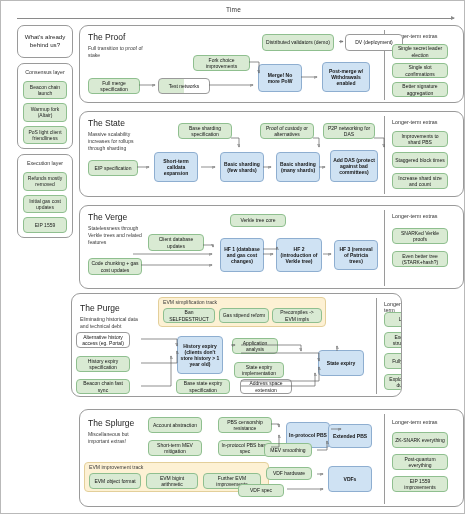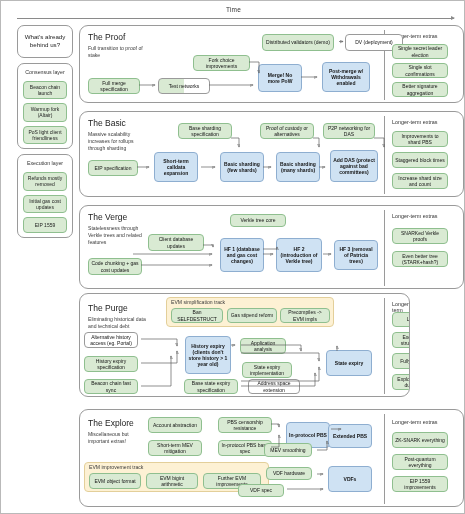--- a/index.html
+++ b/index.html
@@ -123,21 +123,21 @@
     <div class="node n-half" style="left:78px;top:52px;width:52px;height:16px;">Test networks</div>
     <div class="node n-blue" style="left:178px;top:38px;width:44px;height:28px;">Merge! No more PoW</div>
     <div class="node n-blue" style="left:242px;top:36px;width:48px;height:30px;">Post-merge w/ Withdrawals enabled</div>
 
     <div class="node n-extra" style="left:312px;top:18px;width:56px;height:15px;">Single secret leader election</div>
     <div class="node n-extra" style="left:312px;top:37px;width:56px;height:15px;">Single slot confirmations</div>
     <div class="node n-extra" style="left:312px;top:56px;width:56px;height:15px;">Better signature aggregation</div>
   </div>
 
   <div class="section" style="left:78px;top:110px;width:385px;height:86px;">
-    <div class="sec-title" style="left:8px;top:6px;">The Basic</div>
+    <div class="sec-title" style="left:8px;top:6px;">The State</div>
     <div class="sec-desc" style="left:8px;top:19px;">Massive scalability increases for rollups through sharding</div>
     <div class="divider" style="left:304px;top:4px;height:78px;"></div>
     <div class="extras-title" style="left:312px;top:7px;">Longer-term extras</div>
 
     <div class="node n-green" style="left:98px;top:11px;width:54px;height:16px;">Base sharding specification</div>
     <div class="node n-green" style="left:180px;top:11px;width:54px;height:16px;">Proof of custody or alternatives</div>
     <div class="node n-green" style="left:243px;top:11px;width:52px;height:16px;">P2P networking for DAS</div>
 
     <div class="node n-green" style="left:8px;top:48px;width:50px;height:16px;">EIP specification</div>
     <div class="node n-blue" style="left:74px;top:40px;width:44px;height:30px;">Short-term calldata expansion</div>
@@ -161,21 +161,21 @@
     <div class="node n-green" style="left:8px;top:52px;width:54px;height:17px;">Code chunking + gas cost updates</div>
 
     <div class="node n-blue" style="left:140px;top:32px;width:44px;height:34px;">HF 1 (database and gas cost changes)</div>
     <div class="node n-blue" style="left:196px;top:32px;width:46px;height:34px;">HF 2 (introduction of Verkle tree)</div>
     <div class="node n-blue" style="left:254px;top:34px;width:44px;height:30px;">HF 3 (removal of Patricia trees)</div>
 
     <div class="node n-extra" style="left:312px;top:22px;width:56px;height:16px;">SNARKed Verkle proofs</div>
     <div class="node n-extra" style="left:312px;top:45px;width:56px;height:16px;">Even better tree (STARK+hash?)</div>
   </div>
 
-  <div class="section" style="left:78px;top:292px;width:331px;height:104px;text-decoration:underline;">
+  <div class="section" style="left:70px;top:292px;width:331px;height:104px;text-decoration:underline;">
     <div class="sec-title" style="left:8px;top:9px;">The Purge</div>
     <div class="sec-desc" style="left:8px;top:22px;">Eliminating historical data and technical debt</div>
     <div class="divider" style="left:304px;top:4px;height:96px;"></div>
     <div class="extras-title" style="left:312px;top:7px;">Longer-term extras</div>
 
     <div class="track" style="left:86px;top:3px;width:168px;height:30px;"></div>
     <div class="track-label" style="left:91px;top:5px;">EVM simplification track</div>
     <div class="node n-green" style="left:91px;top:14px;width:52px;height:15px;">Ban SELFDESTRUCT</div>
     <div class="node n-green" style="left:147px;top:14px;width:50px;height:15px;">Gas stipend reform</div>
     <div class="node n-green" style="left:200px;top:14px;width:50px;height:15px;">Precompiles -&gt; EVM impls</div>
@@ -191,21 +191,21 @@
     <div class="node n-green" style="left:162px;top:68px;width:50px;height:16px;">State expiry implementation</div>
     <div class="node n-blue" style="left:246px;top:56px;width:46px;height:26px;">State expiry</div>
 
     <div class="node n-extra" style="left:312px;top:18px;width:56px;height:15px;">LOG reform</div>
     <div class="node n-extra" style="left:312px;top:38px;width:56px;height:16px;">Execution block structure cleanup</div>
     <div class="node n-extra" style="left:312px;top:59px;width:56px;height:16px;">Fully remove RLP</div>
     <div class="node n-extra" style="left:312px;top:80px;width:56px;height:16px;">Explore solutions for dust accounts</div>
   </div>
 
   <div class="section" style="left:78px;top:408px;width:385px;height:98px;">
-    <div class="sec-title" style="left:8px;top:8px;">The Explore</div>
+    <div class="sec-title" style="left:8px;top:8px;">The Splurge</div>
     <div class="sec-desc" style="left:8px;top:21px;">Miscellaneous but important extras!</div>
     <div class="divider" style="left:304px;top:4px;height:90px;"></div>
     <div class="extras-title" style="left:312px;top:9px;">Longer-term extras</div>
 
     <div class="node n-green" style="left:68px;top:7px;width:54px;height:16px;">Account abstraction</div>
     <div class="node n-green" style="left:138px;top:7px;width:54px;height:16px;">PBS censorship resistance</div>
     <div class="node n-green" style="left:68px;top:30px;width:54px;height:16px;">Short-term MEV mitigation</div>
     <div class="node n-green" style="left:138px;top:30px;width:54px;height:16px;">In-protocol PBS base spec</div>
     <div class="node n-blue" style="left:206px;top:12px;width:44px;height:26px;">In-protocol PBS</div>
     <div class="node n-green" style="left:184px;top:33px;width:48px;height:14px;">MEV smoothing</div>

